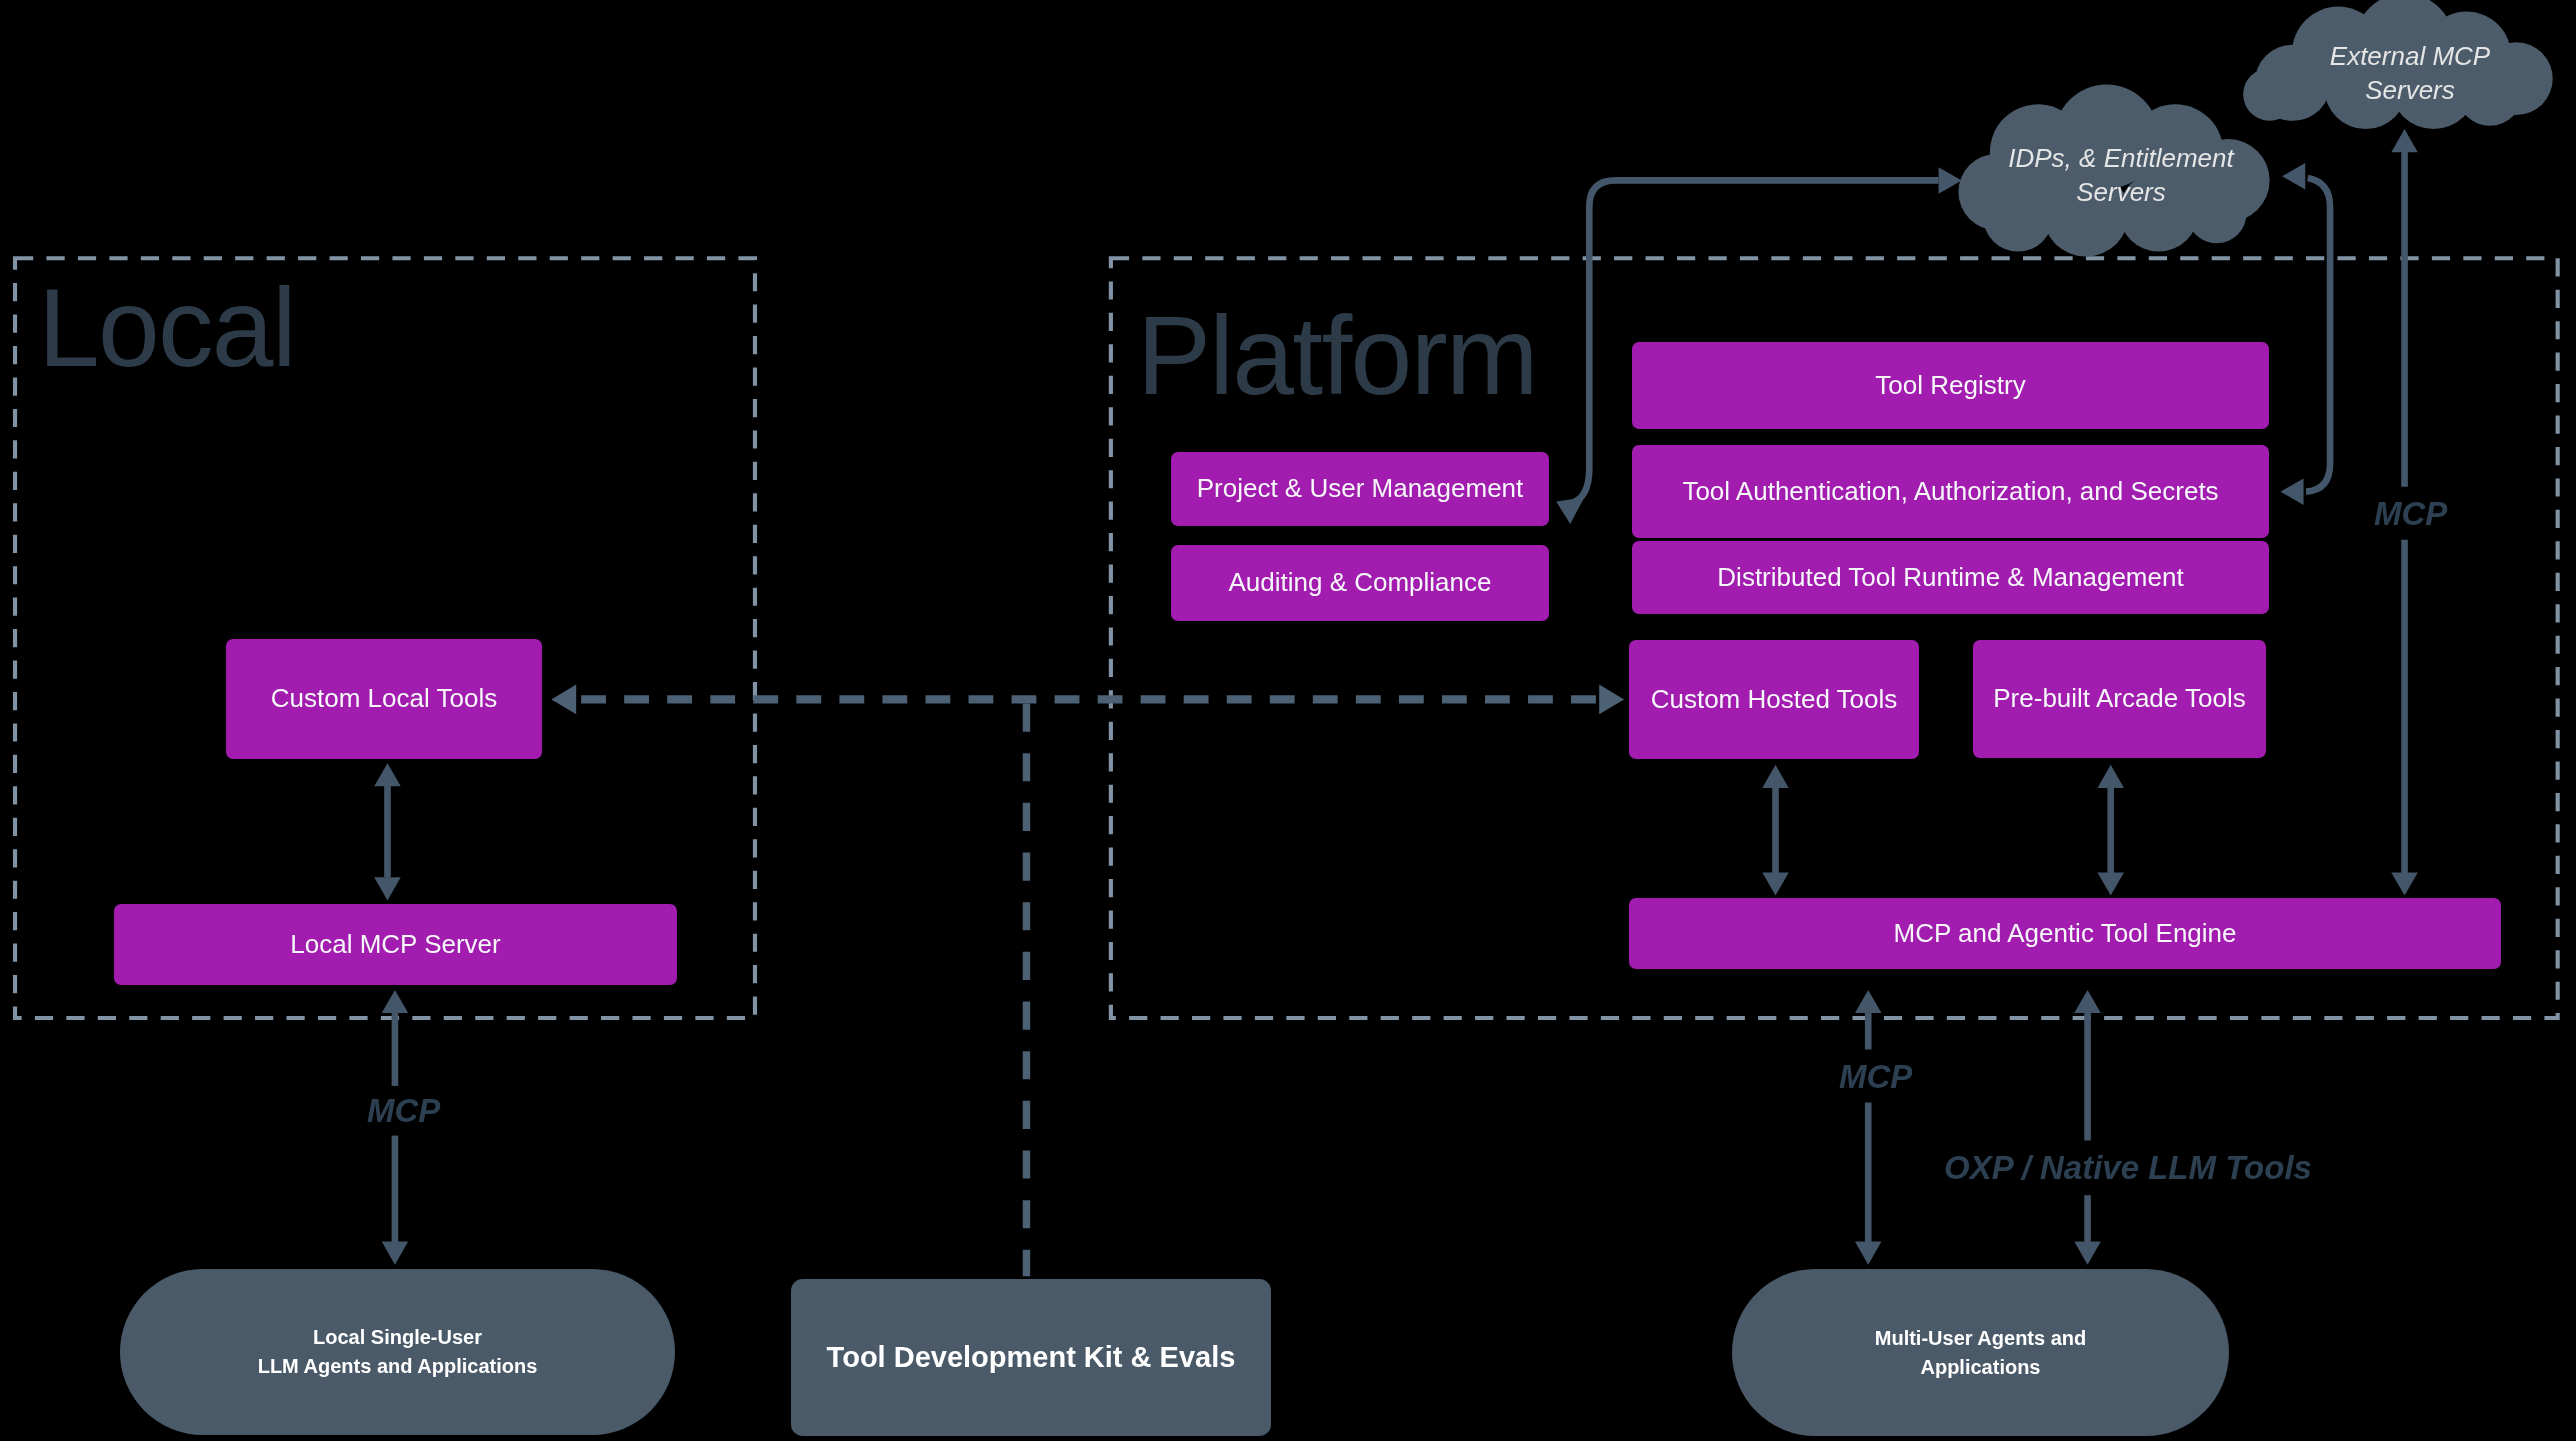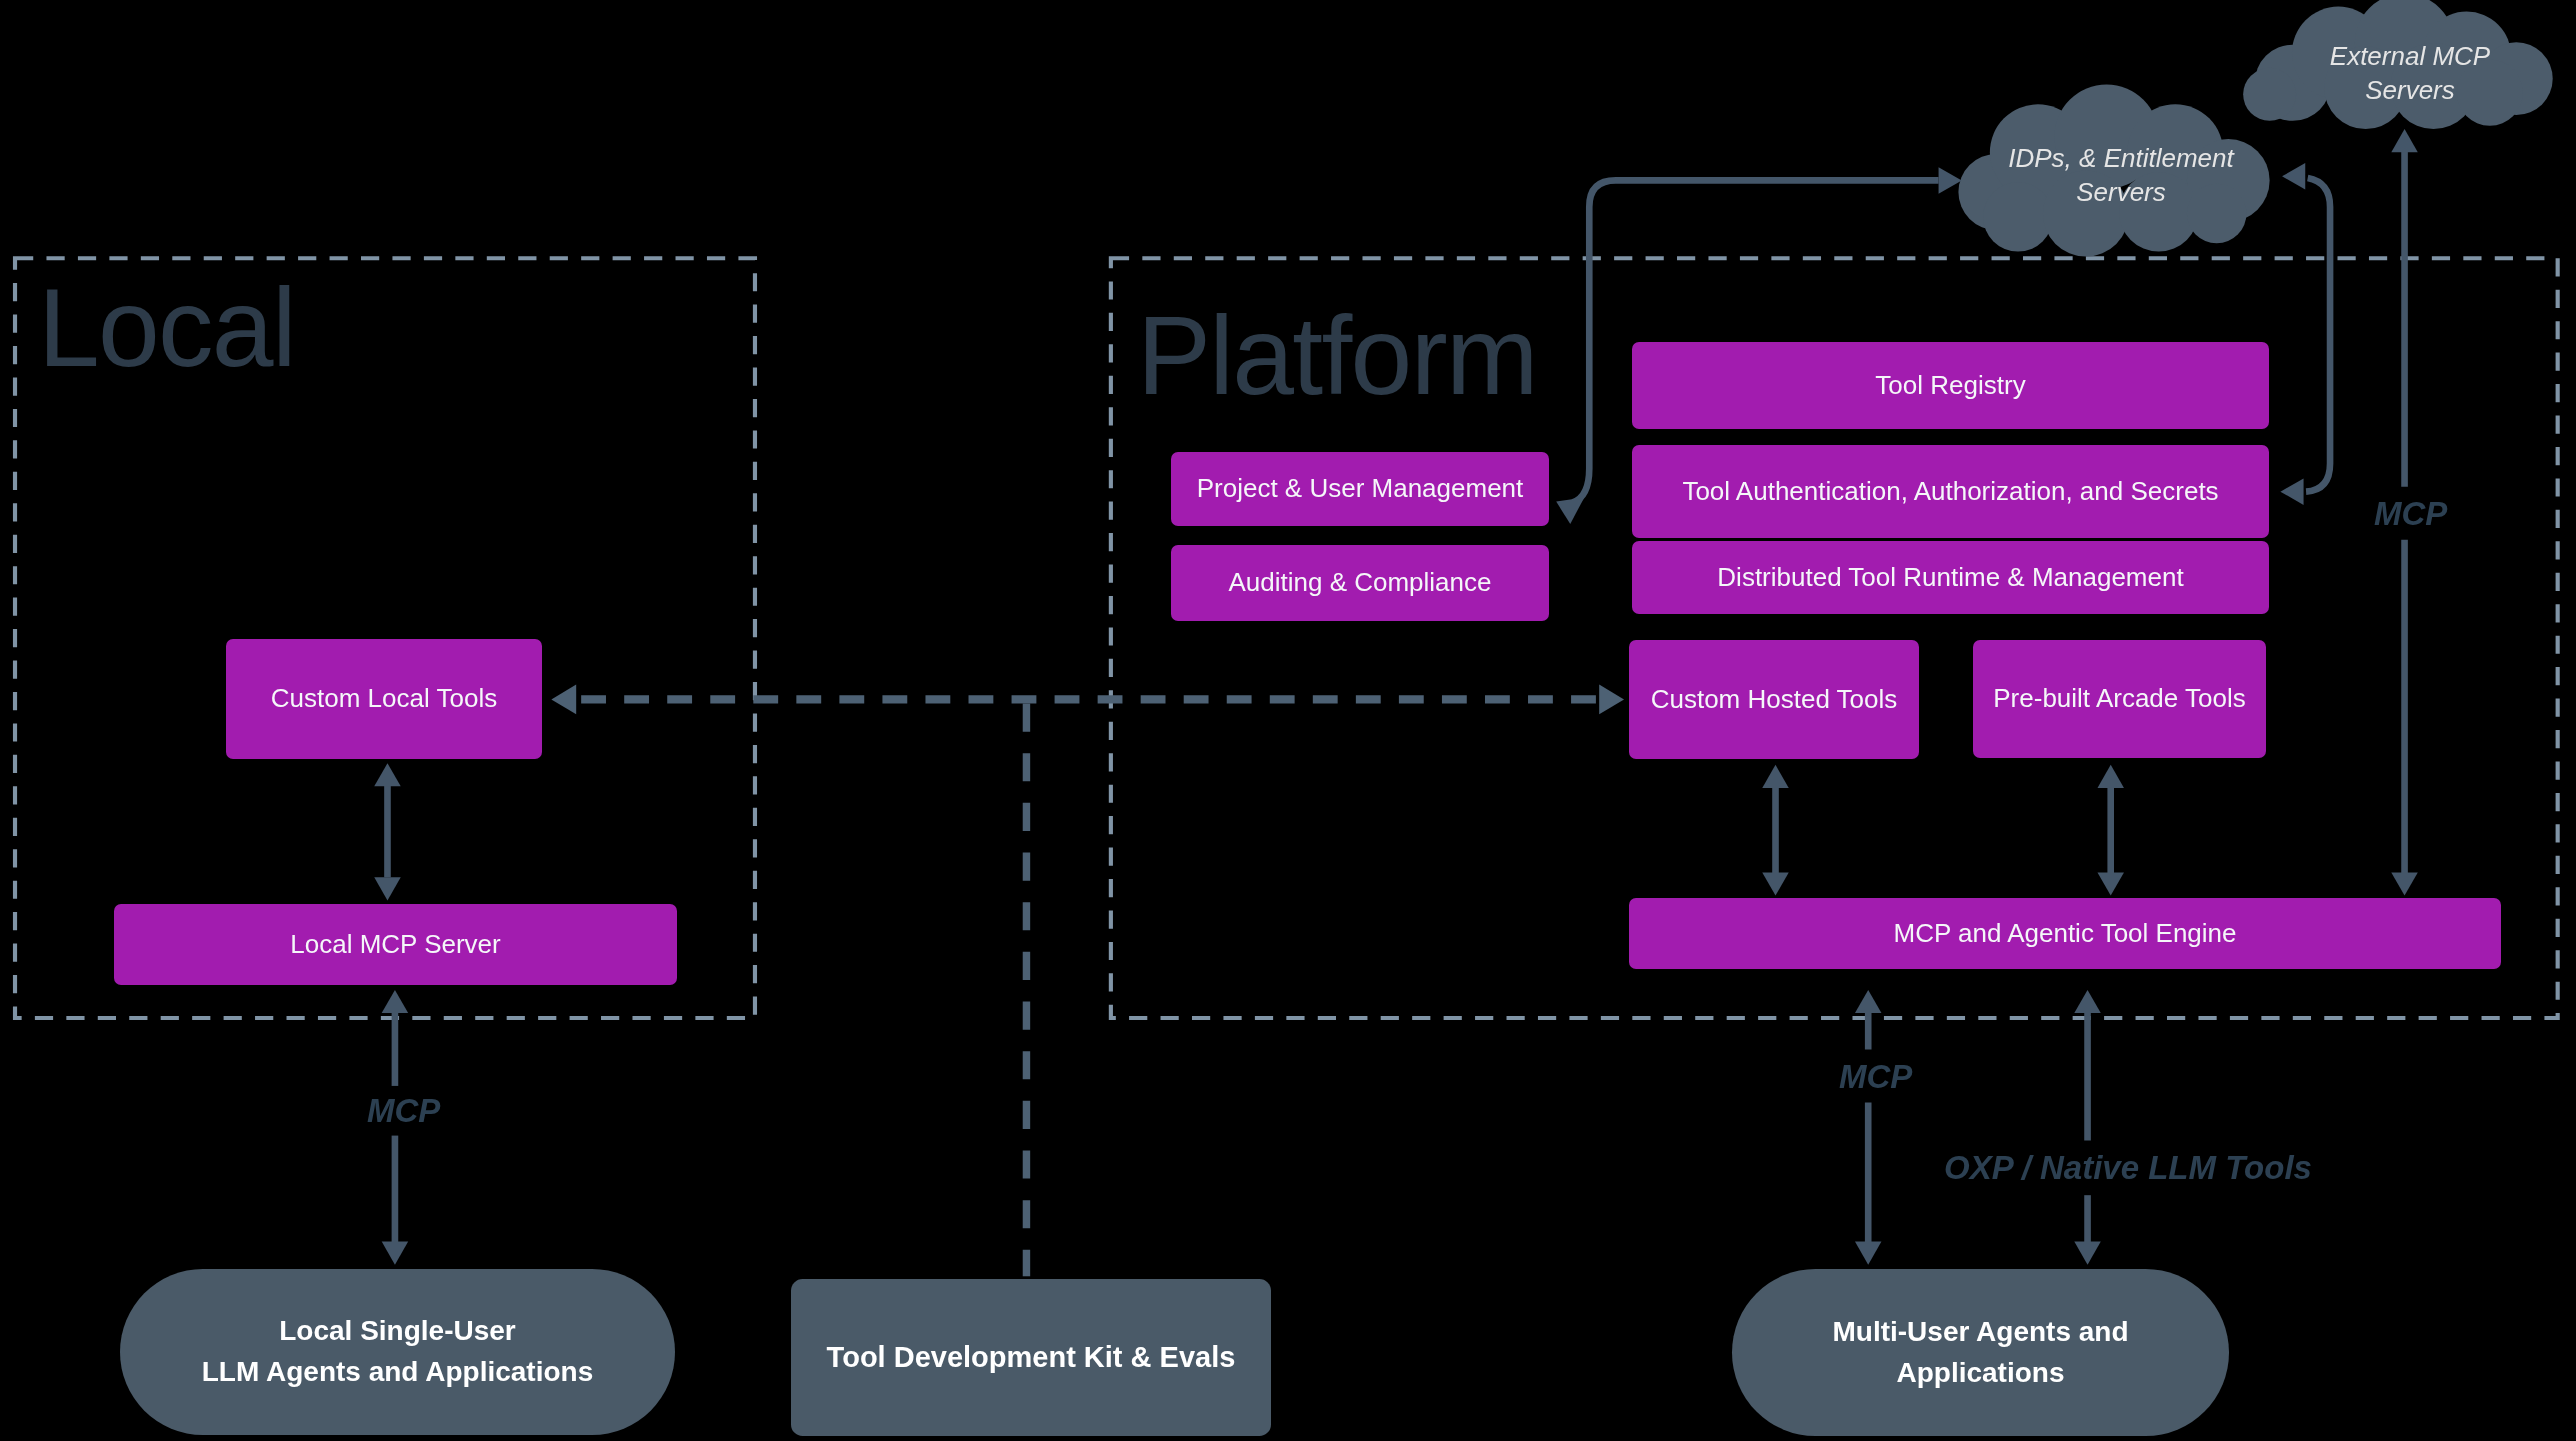--- a/index.html
+++ b/index.html
@@ -21,21 +21,21 @@
   #auditing-compliance{left:1171px;top:545px;width:378px;height:76px;}
   #distributed-runtime{left:1632px;top:541px;width:637px;height:73px;}
   #custom-hosted-tools{left:1629px;top:640px;width:290px;height:119px;}
   #prebuilt-arcade-tools{left:1973px;top:640px;width:293px;height:118px;}
   #custom-local-tools{left:226px;top:639px;width:316px;height:120px;}
   #local-mcp-server{left:114px;top:904px;width:563px;height:81px;}
   #engine{left:1629px;top:898px;width:872px;height:71px;}
 
   .pill{position:absolute;z-index:3;background:#4a5a68;color:#ffffff;display:flex;
         flex-direction:column;align-items:center;justify-content:center;text-align:center;
-        font-weight:bold;font-size:28px;line-height:1.45;}
+        font-weight:bold;font-size:20px;line-height:1.45;}
   #bubble-local{left:120px;top:1269px;width:555px;height:166px;border-radius:83px;}
   #tdk{left:791px;top:1279px;width:480px;height:157px;border-radius:11.6px;font-size:29px;}
   #bubble-multi{left:1732px;top:1269px;width:497px;height:167px;border-radius:84px;}
 
   .cloud-label{position:absolute;z-index:3;color:#e5e5e5;font-style:italic;font-weight:500;
                font-size:26px;line-height:1.3;text-align:center;}
   #cloud-external-label{left:2286px;top:40px;width:248px;}
   #cloud-idps-label{left:1997px;top:142px;width:248px;}
 
   .edge-label{position:absolute;z-index:4;color:#2c4052;font-style:italic;font-weight:600;

